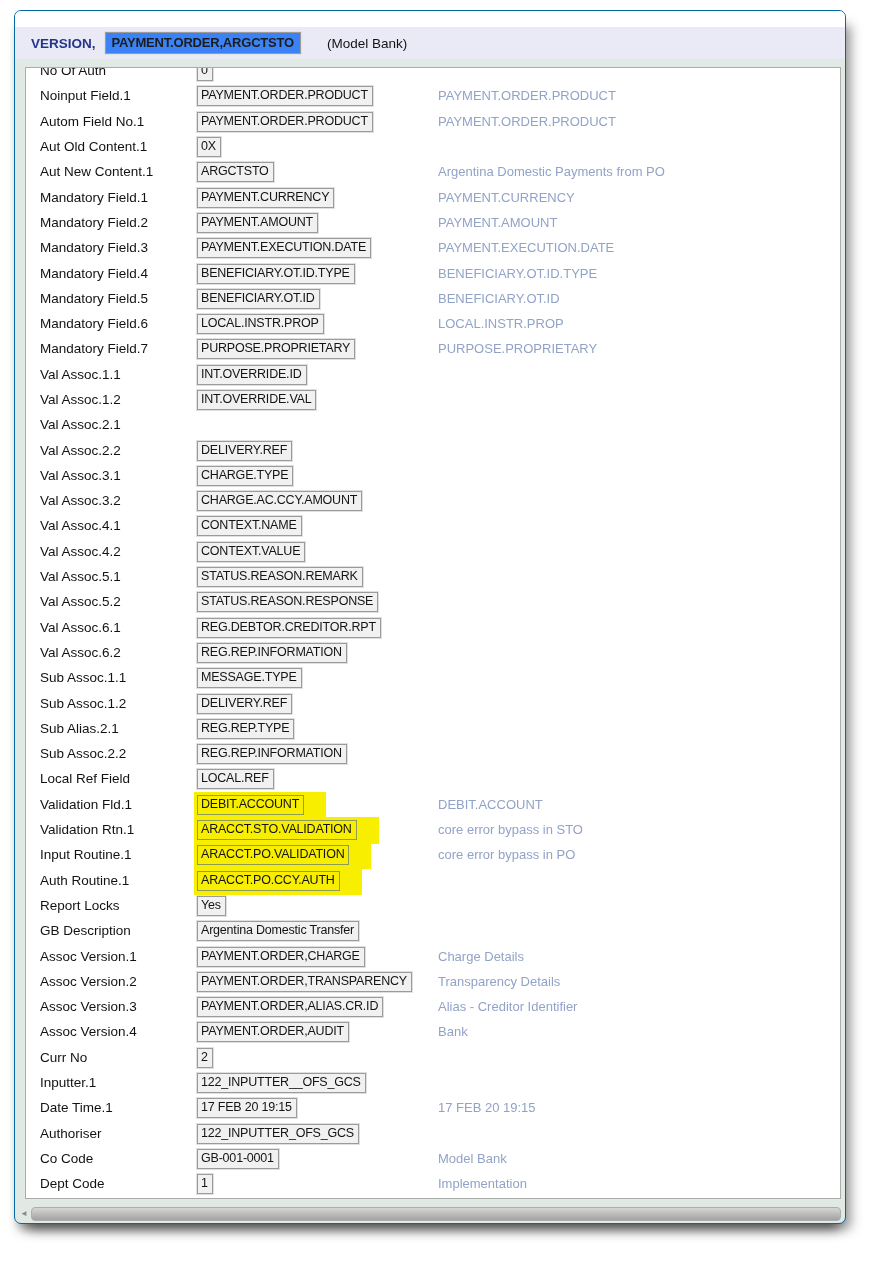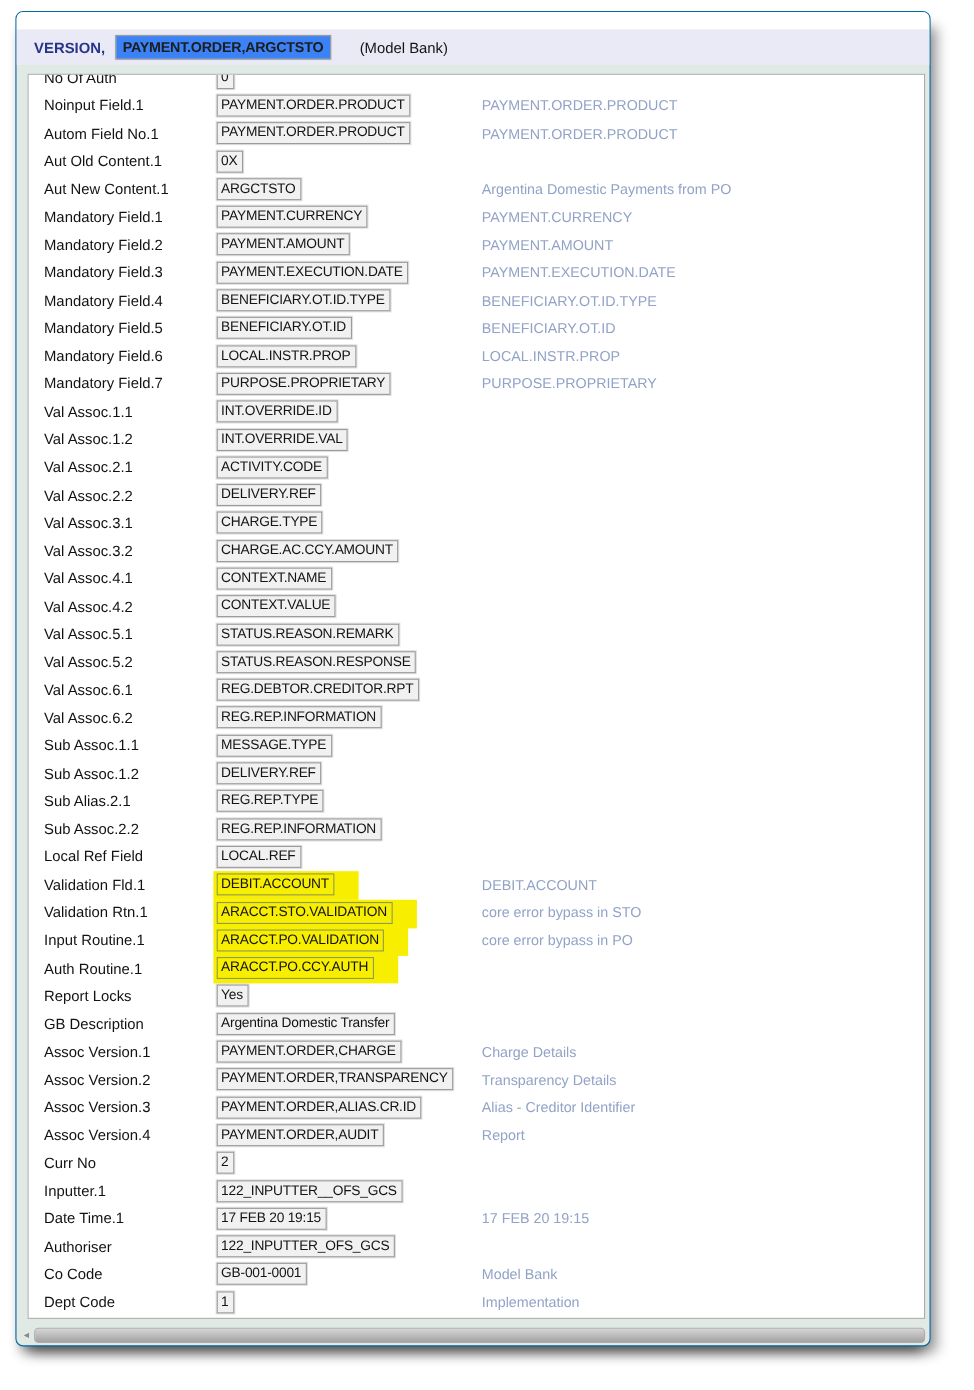--- a/index.html
+++ b/index.html
@@ -123,21 +123,20 @@
           <span class="cell"><span class="box">INT.OVERRIDE.ID</span></span>
           <span class="desc"></span>
         </div>
         <div class="row">
           <span class="lbl">Val Assoc.1.2</span>
           <span class="cell"><span class="box">INT.OVERRIDE.VAL</span></span>
           <span class="desc"></span>
         </div>
         <div class="row">
           <span class="lbl">Val Assoc.2.1</span>
-          <span class="cell"><span class="box">ACTIVITY.CODE</span></span>
           <span class="desc"></span>
         </div>
         <div class="row">
           <span class="lbl">Val Assoc.2.2</span>
           <span class="cell"><span class="box">DELIVERY.REF</span></span>
           <span class="desc"></span>
         </div>
         <div class="row">
           <span class="lbl">Val Assoc.3.1</span>
           <span class="cell"><span class="box">CHARGE.TYPE</span></span>
@@ -243,21 +242,21 @@
           <span class="desc">Transparency Details</span>
         </div>
         <div class="row">
           <span class="lbl">Assoc Version.3</span>
           <span class="cell"><span class="box">PAYMENT.ORDER,ALIAS.CR.ID</span></span>
           <span class="desc">Alias - Creditor Identifier</span>
         </div>
         <div class="row">
           <span class="lbl">Assoc Version.4</span>
           <span class="cell"><span class="box">PAYMENT.ORDER,AUDIT</span></span>
-          <span class="desc">Report</span>
+          <span class="desc">Bank</span>
         </div>
         <div class="row">
           <span class="lbl">Curr No</span>
           <span class="cell"><span class="box">2</span></span>
           <span class="desc"></span>
         </div>
         <div class="row">
           <span class="lbl">Inputter.1</span>
           <span class="cell"><span class="box">122_INPUTTER__OFS_GCS</span></span>
           <span class="desc"></span>

